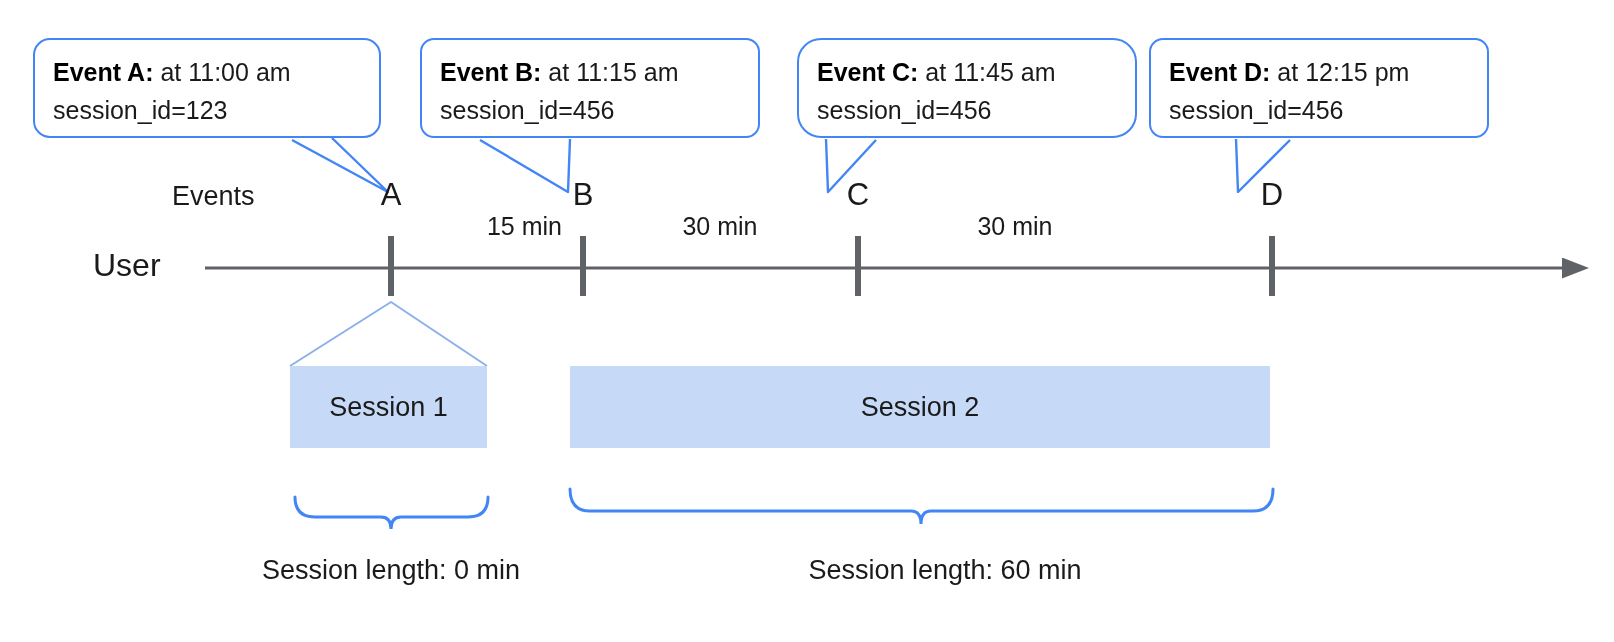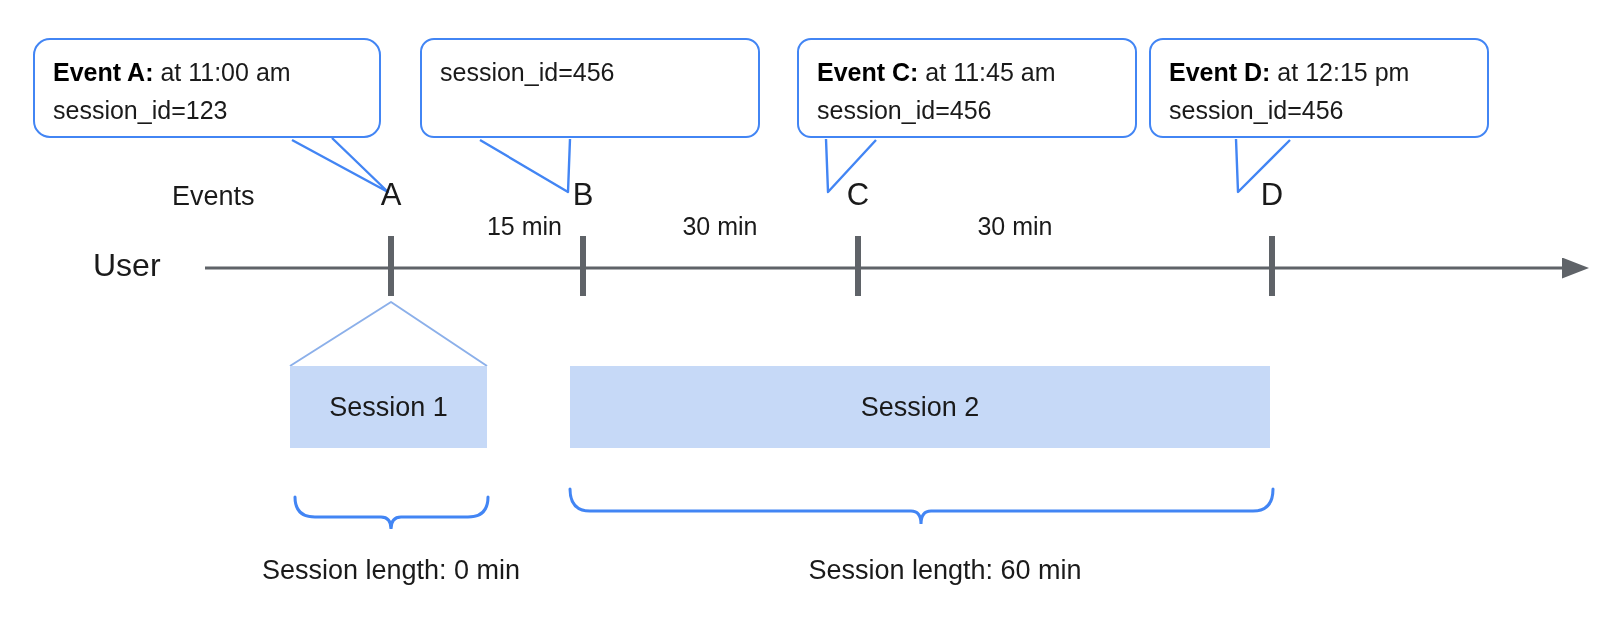--- a/index.html
+++ b/index.html
@@ -119,24 +119,25 @@
 
     <path d="M 570,489 Q 570,511 590,511 L 911,511 Q 921,511 921,524 Q 921,511 931,511 L 1253,511 Q 1273,511 1273,489" fill="none" stroke="#4285F4" stroke-width="3" stroke-linecap="round"></path>
   </svg>
 
   <div class="callout" style="left:33px; top:38px; width:348px; height:100px;border-radius:17px;">
     <span class="line1"><b>Event A:</b><span> at 11:00 am</span></span>
     <span class="line2">session_id=123</span>
   </div>
 
   <div class="callout" style="left:420px; top:38px; width:340px; height:100px;">
+    <span class="line1"><b>Event B:</b><span> at 11:15 am</span></span>
     <span class="line2">session_id=456</span>
   </div>
 
-  <div class="callout" style="left:797px; top:38px; width:340px; height:100px;">
+  <div class="callout" style="left:797px; top:38px; width:340px; height:100px;border-radius:24px;">
     <span class="line1"><b>Event C:</b><span> at 11:45 am</span></span>
     <span class="line2">session_id=456</span>
   </div>
 
   <div class="callout" style="left:1104px; top:38px; width:340px; height:100px;margin-left:45px;">
     <span class="line1"><b>Event D:</b><span> at 12:15 pm</span></span>
     <span class="line2">session_id=456</span>
   </div>
 
   <div class="lbl axis-name-events" style="left:172px; top:181px;">Events</div>

